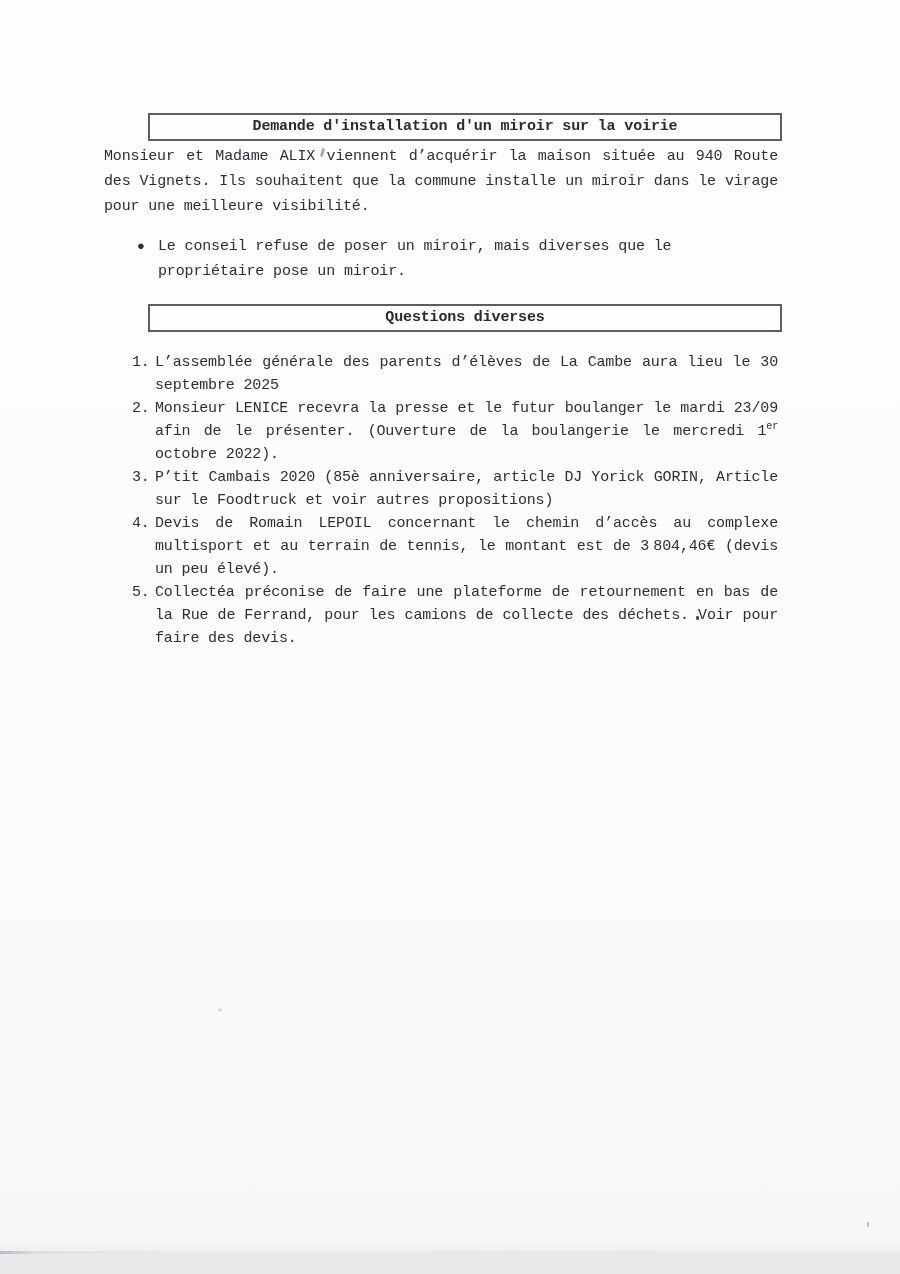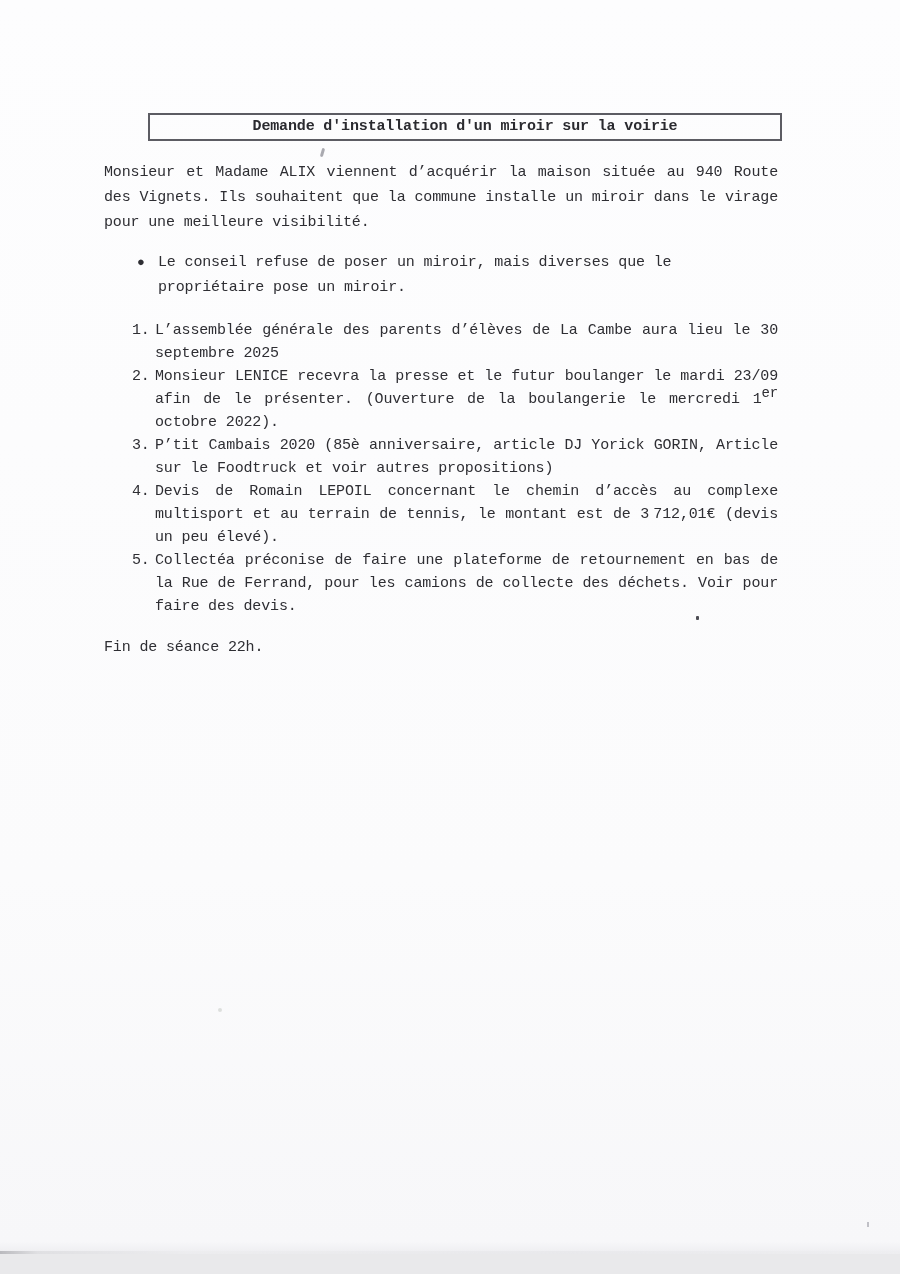--- a/index.html
+++ b/index.html
@@ -29,21 +29,21 @@
     margin-left: 44px;
     margin-right: -4px;
     text-align: center;
     font-weight: bold;
     font-size: 15px;
     line-height: 24px;
     color: #2a2a2f;
   }
   .section-box.second { margin-top: 20px; }
   .para {
-    margin-top: 19px;
+    margin-top: 3px;
     text-align: justify;
   }
   .bullet-row {
     display: flex;
   }
   .bullet-marker {
     flex: none;
     width: 21px;
     margin-left: 33px;
     text-align: left;
@@ -58,21 +58,21 @@
   .num-marker {
     flex: none;
     width: 23px;
     margin-left: 28px;
   }
   .num-text {
     flex: 1;
     text-align: justify;
   }
   .num-text sup {
-    font-size: 14px;
+    font-size: 10px;
     vertical-align: super;
     line-height: 0;
   }
   .closing {
     margin-top: 17px;
   }
   
   .tick-artifact {
     position: absolute;
     left: 321px;
@@ -131,51 +131,51 @@
 
     <div class="section-box">Demande d'installation d'un miroir sur la voirie</div>
 
     <p class="para">Monsieur et Madame ALIX viennent d’acquérir la maison située au 940 Route des Vignets. Ils souhaitent que la commune installe un miroir dans le virage pour une meilleure visibilité.</p>
 
     <div class="bullet-row">
       <span class="bullet-marker">●</span>
       <span class="bullet-text">Le conseil refuse de poser un miroir, mais diverses que le propriétaire pose un miroir.</span>
     </div>
 
+    <div class="section-box second">Questions diverses</div>
 
     <div class="num-list">
 
       <div class="num-item">
         <span class="num-marker">1.</span>
         <span class="num-text">L’assemblée générale des parents d’élèves de La Cambe aura lieu le 30 septembre 2025</span>
       </div>
 
       <div class="num-item">
         <span class="num-marker">2.</span>
         <span class="num-text"><span>Monsieur LENICE recevra la presse et le futur boulanger le mardi 23/09 afin de le présenter. (Ouverture de la boulangerie le mercredi 1</span><sup>er</sup><span> octobre 2022).</span></span>
       </div>
 
       <div class="num-item">
         <span class="num-marker">3.</span>
         <span class="num-text">P’tit Cambais 2020 (85è anniversaire, article DJ Yorick GORIN, Article sur le Foodtruck et voir autres propositions)</span>
       </div>
 
       <div class="num-item">
         <span class="num-marker">4.</span>
-        <span class="num-text">Devis de Romain LEPOIL concernant le chemin d’accès au complexe multisport et au terrain de tennis, le montant est de 3 712,01€ (devis un peu élevé).</span>
+        <span class="num-text">Devis de Romain LEPOIL concernant le chemin d’accès au complexe multisport et au terrain de tennis, le montant est de 3 804,46€ (devis un peu élevé).</span>
       </div>
 
       <div class="num-item">
         <span class="num-marker">5.</span>
         <span class="num-text">Collectéa préconise de faire une plateforme de retournement en bas de la Rue de Ferrand, pour les camions de collecte des déchets. Voir pour faire des devis.</span>
       </div>
 
     </div>
 
-    <p class="closing">Fin de séance 22h.</p>
 
   </div>
 
   <div class="tick-artifact"></div>
   <div class="speck-1"></div>
   <div class="speck-2"></div>
   <div class="speck-3"></div>
   <div class="bottom-edge"></div>
 
 </div>

